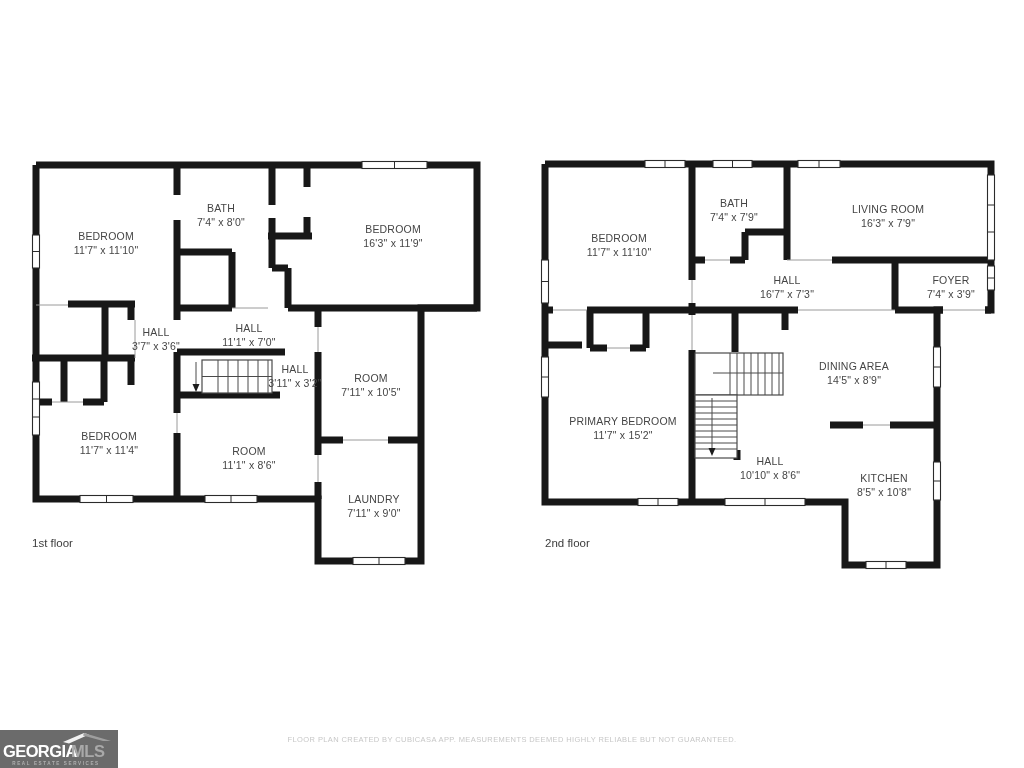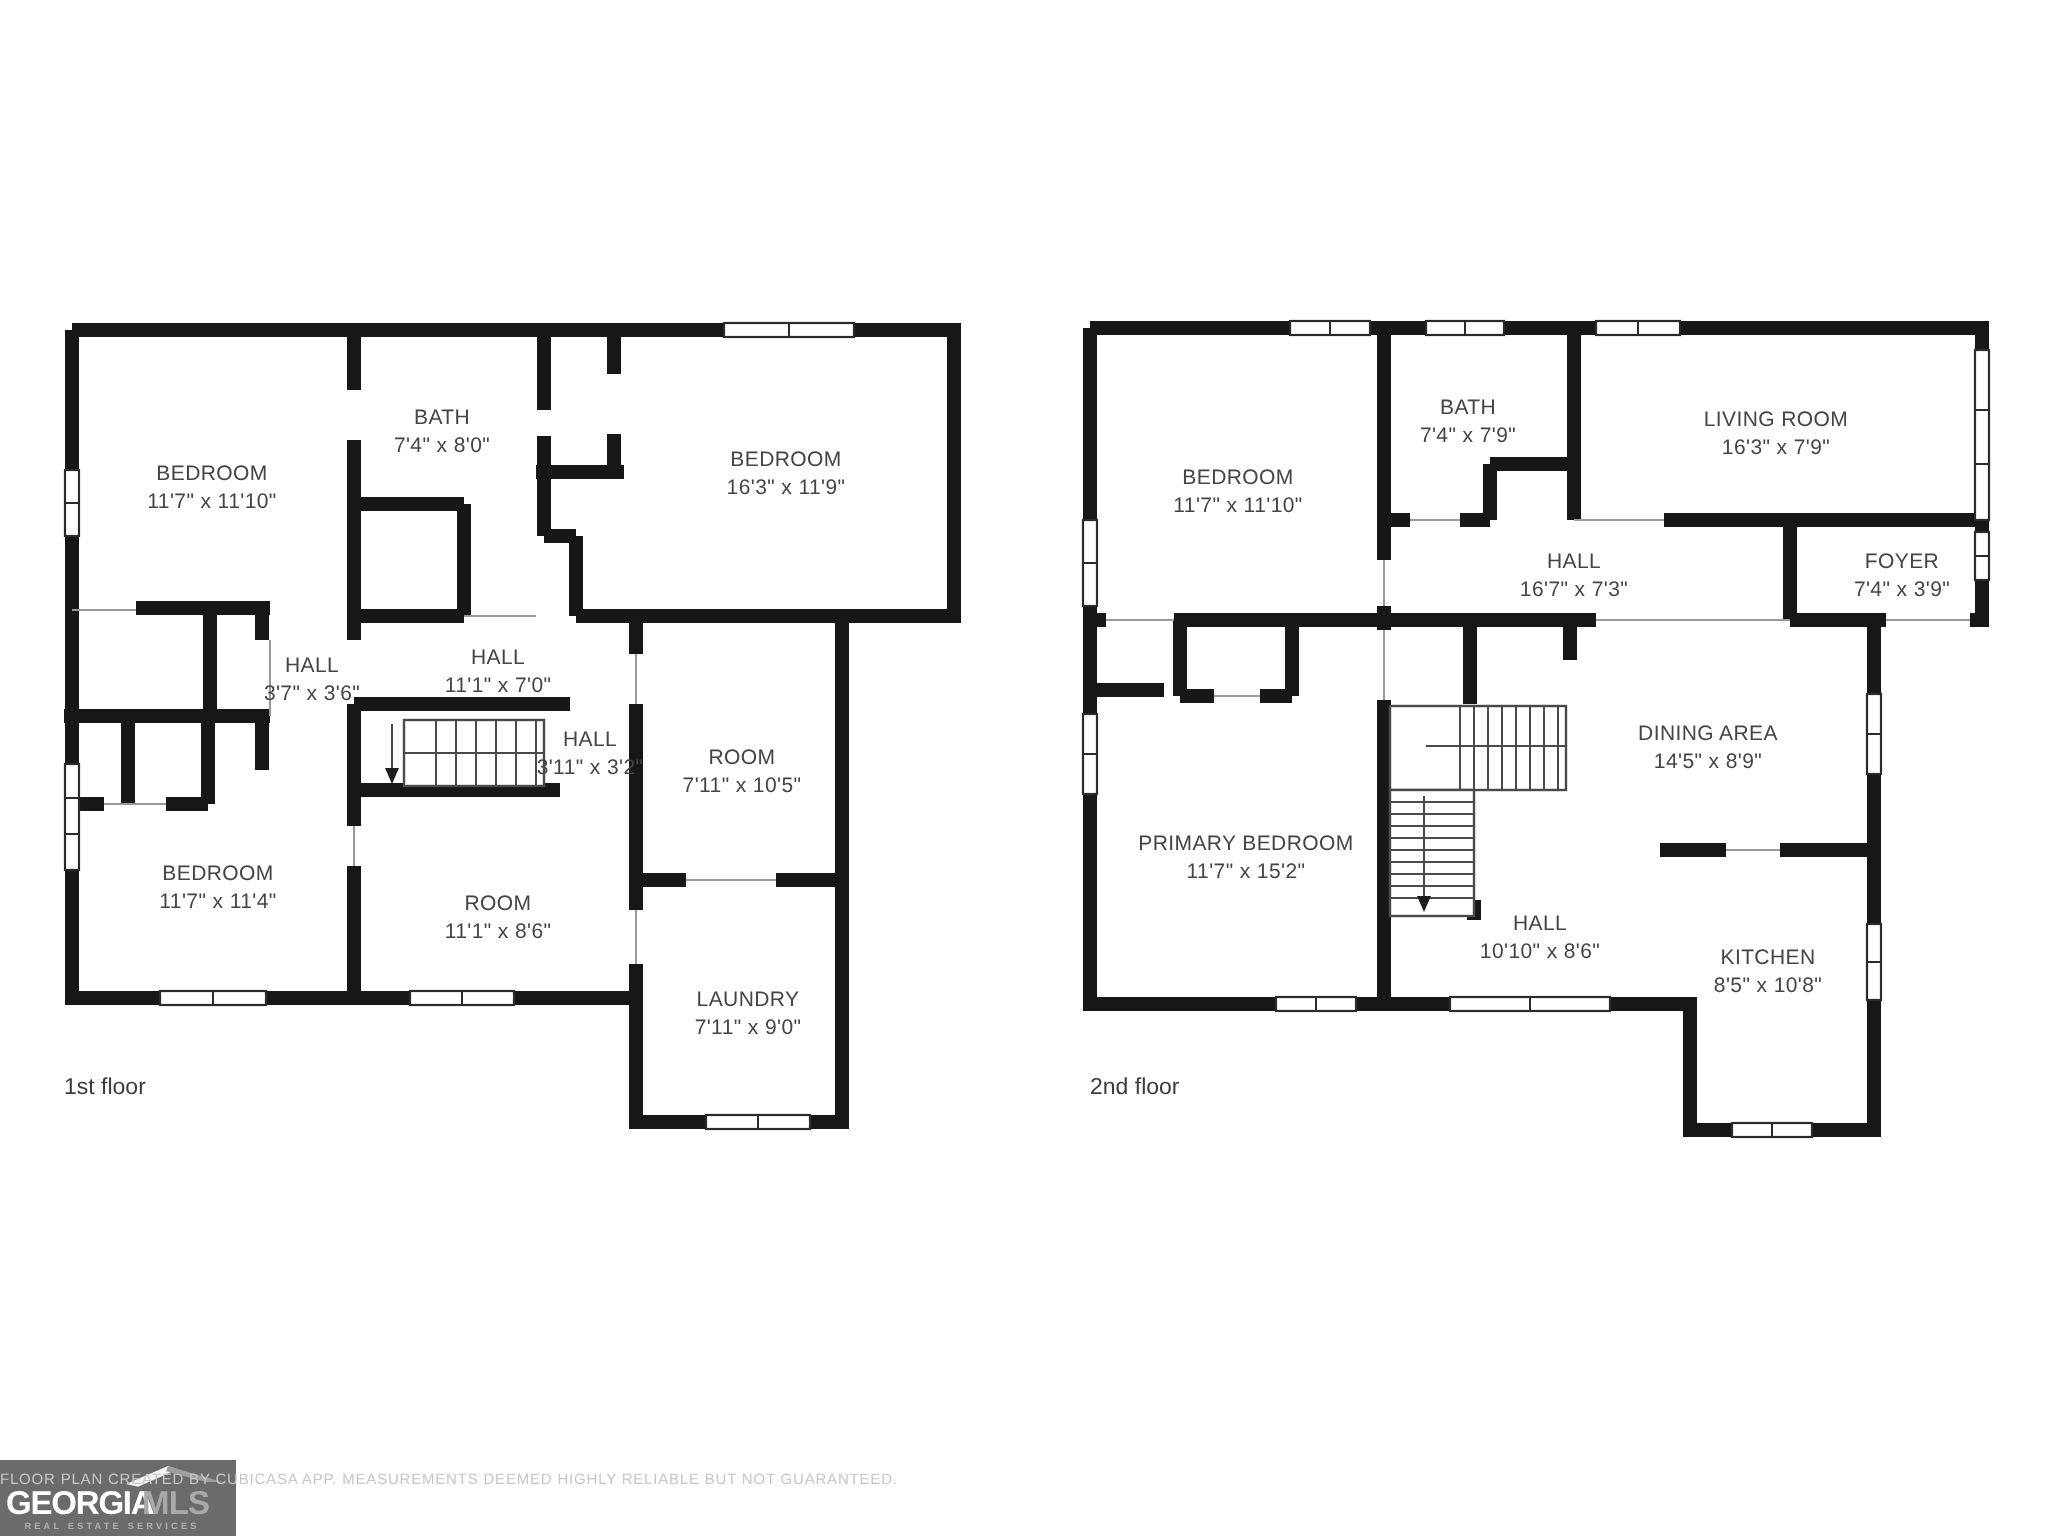--- a/index.html
+++ b/index.html
@@ -8,21 +8,21 @@
   svg text{font-family:"Liberation Sans", sans-serif;}
   .wall{fill:none;stroke:var(--wall,#171717);stroke-width:7;}
   .thinline{stroke:#9a9a9a;stroke-width:1;fill:none;}
   .stair{stroke:#4a4a4a;stroke-width:1;fill:none;}
   .stairbox{stroke:#4a4a4a;stroke-width:1.2;fill:#ffffff;}
   .win{fill:#ffffff;stroke:#2b2b2b;stroke-width:1.1;}
   .winline{stroke:#2b2b2b;stroke-width:1;}
   .arrowhead{fill:#1c1c1c;}
   .rname,.rdims{fill:var(--label-text,#454545);font-size:10.5px;letter-spacing:.2px;}
   .floor-label{fill:var(--floor-label-text,#3c3c3c);font-size:11.5px;}
-  .disclaimer{position:absolute;left:0;top:735px;width:1024px;
+  .disclaimer{position:absolute;left:0;top:735px;width:1024px;text-align:center;
       font-size:7.5px;letter-spacing:.4px;color:var(--disclaimer-text,#c7c7c7);}
   .logo{position:absolute;left:0;top:730px;width:104px;height:38px;}
 </style>
 </head>
 <body>
 
 <div class="page">
 
 <svg width="1024" height="768" viewBox="0 0 1024 768" xmlns="http://www.w3.org/2000/svg">
 

